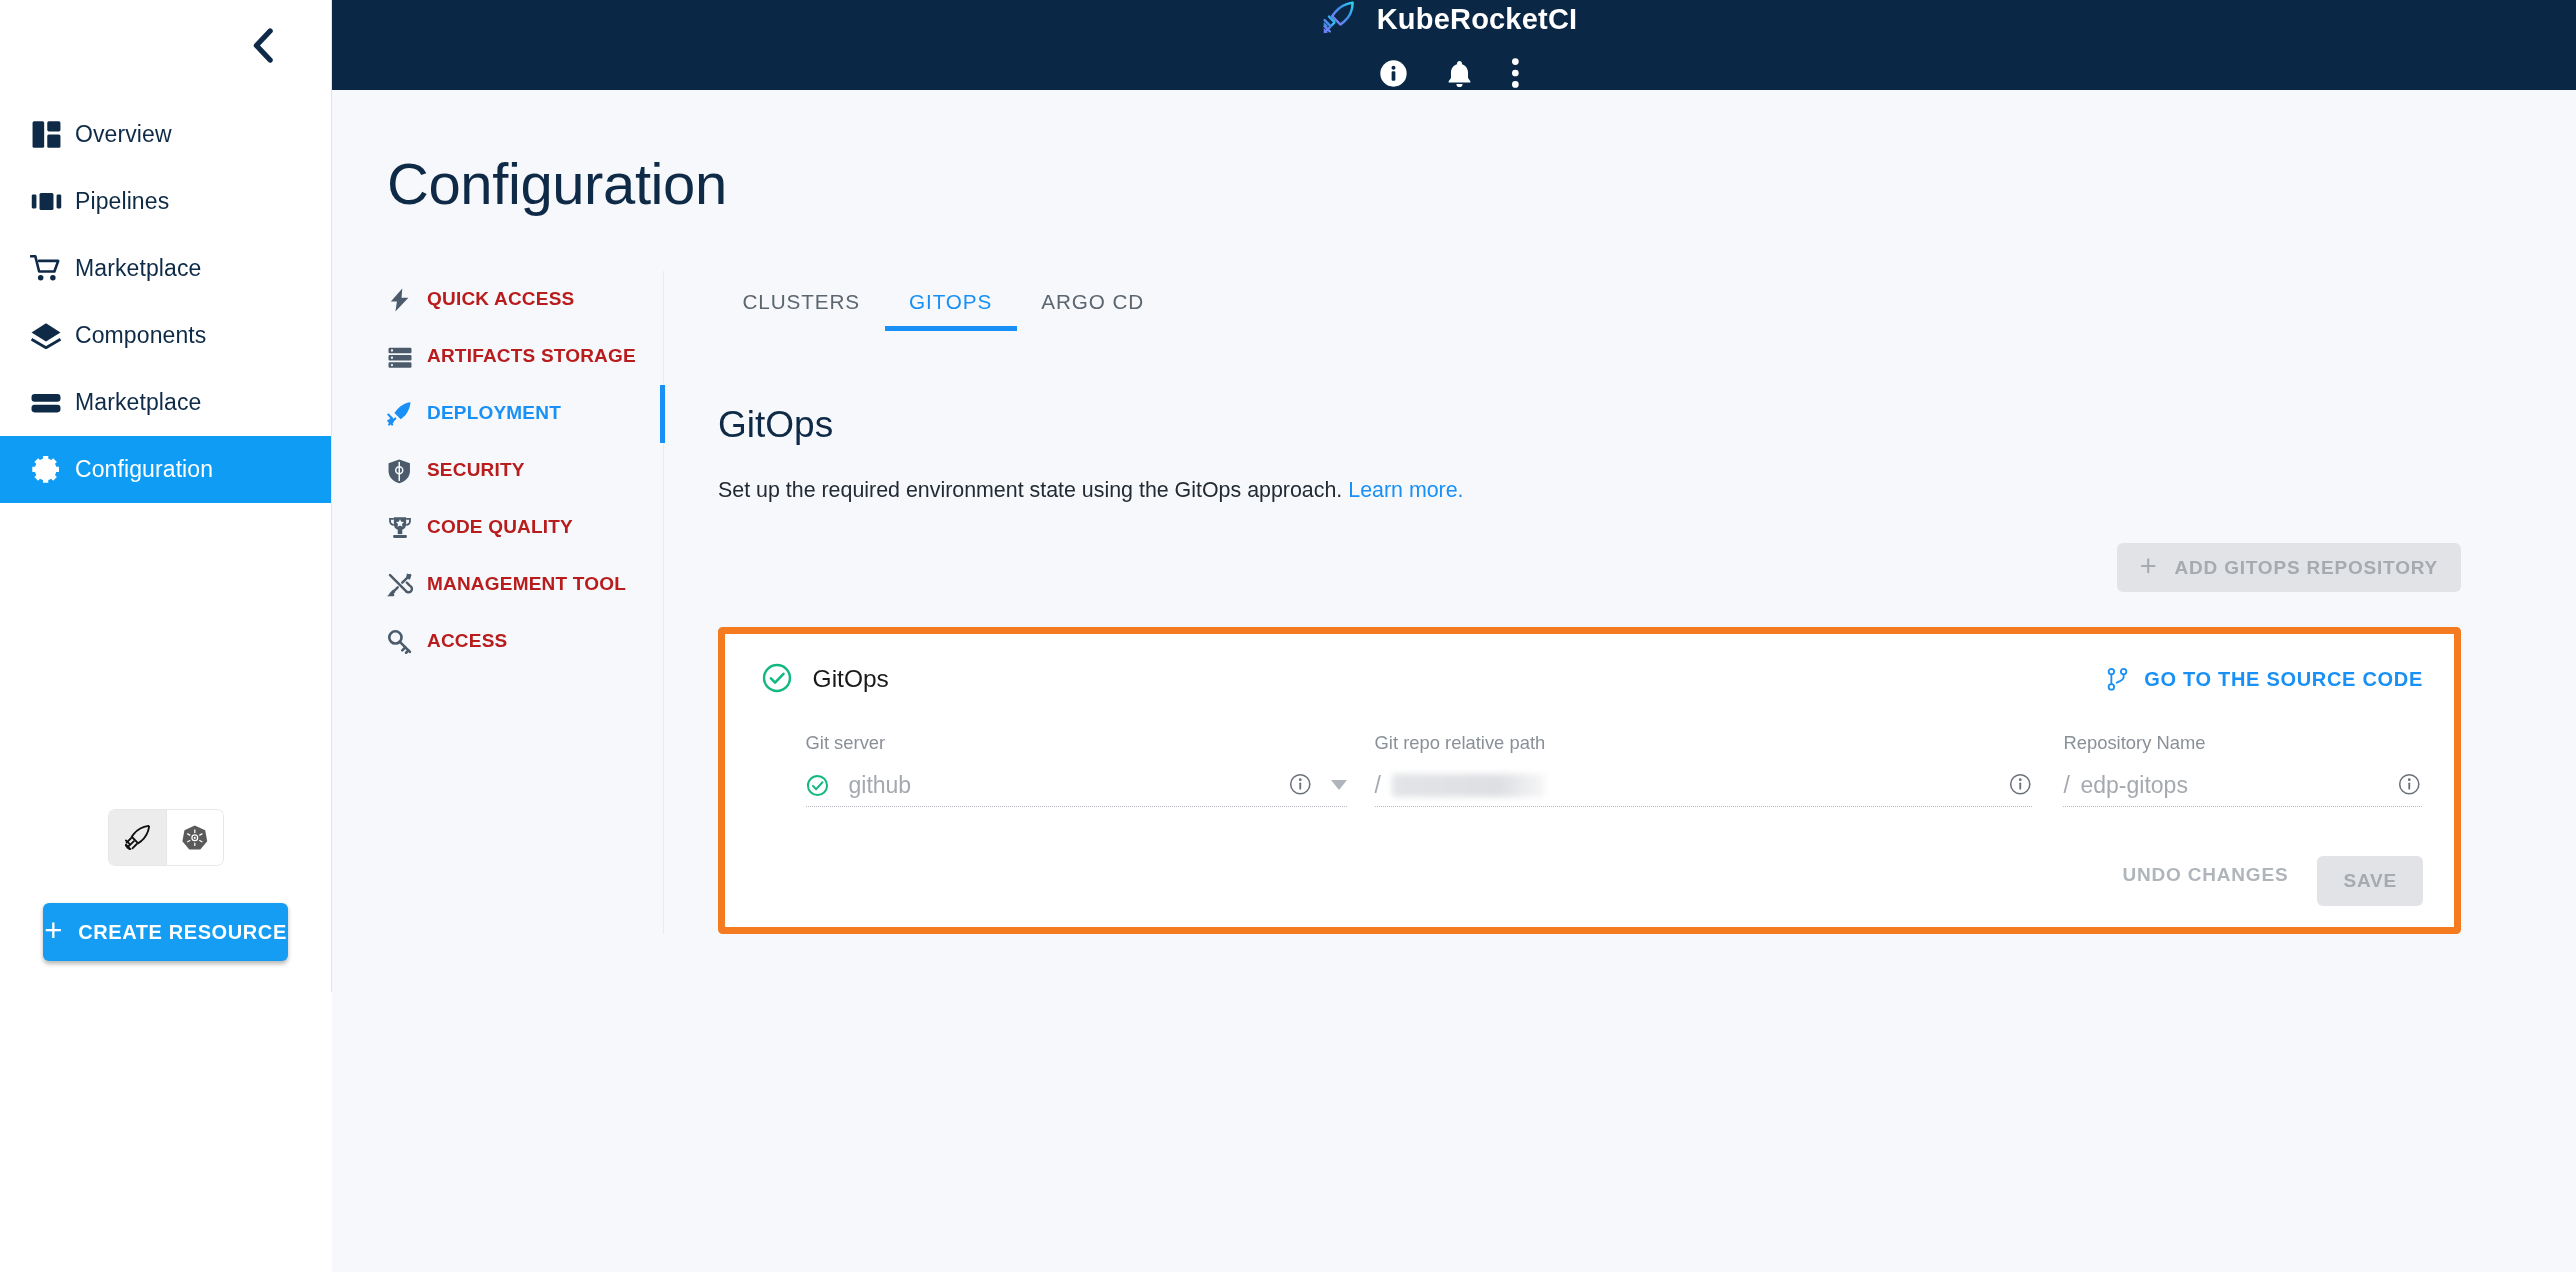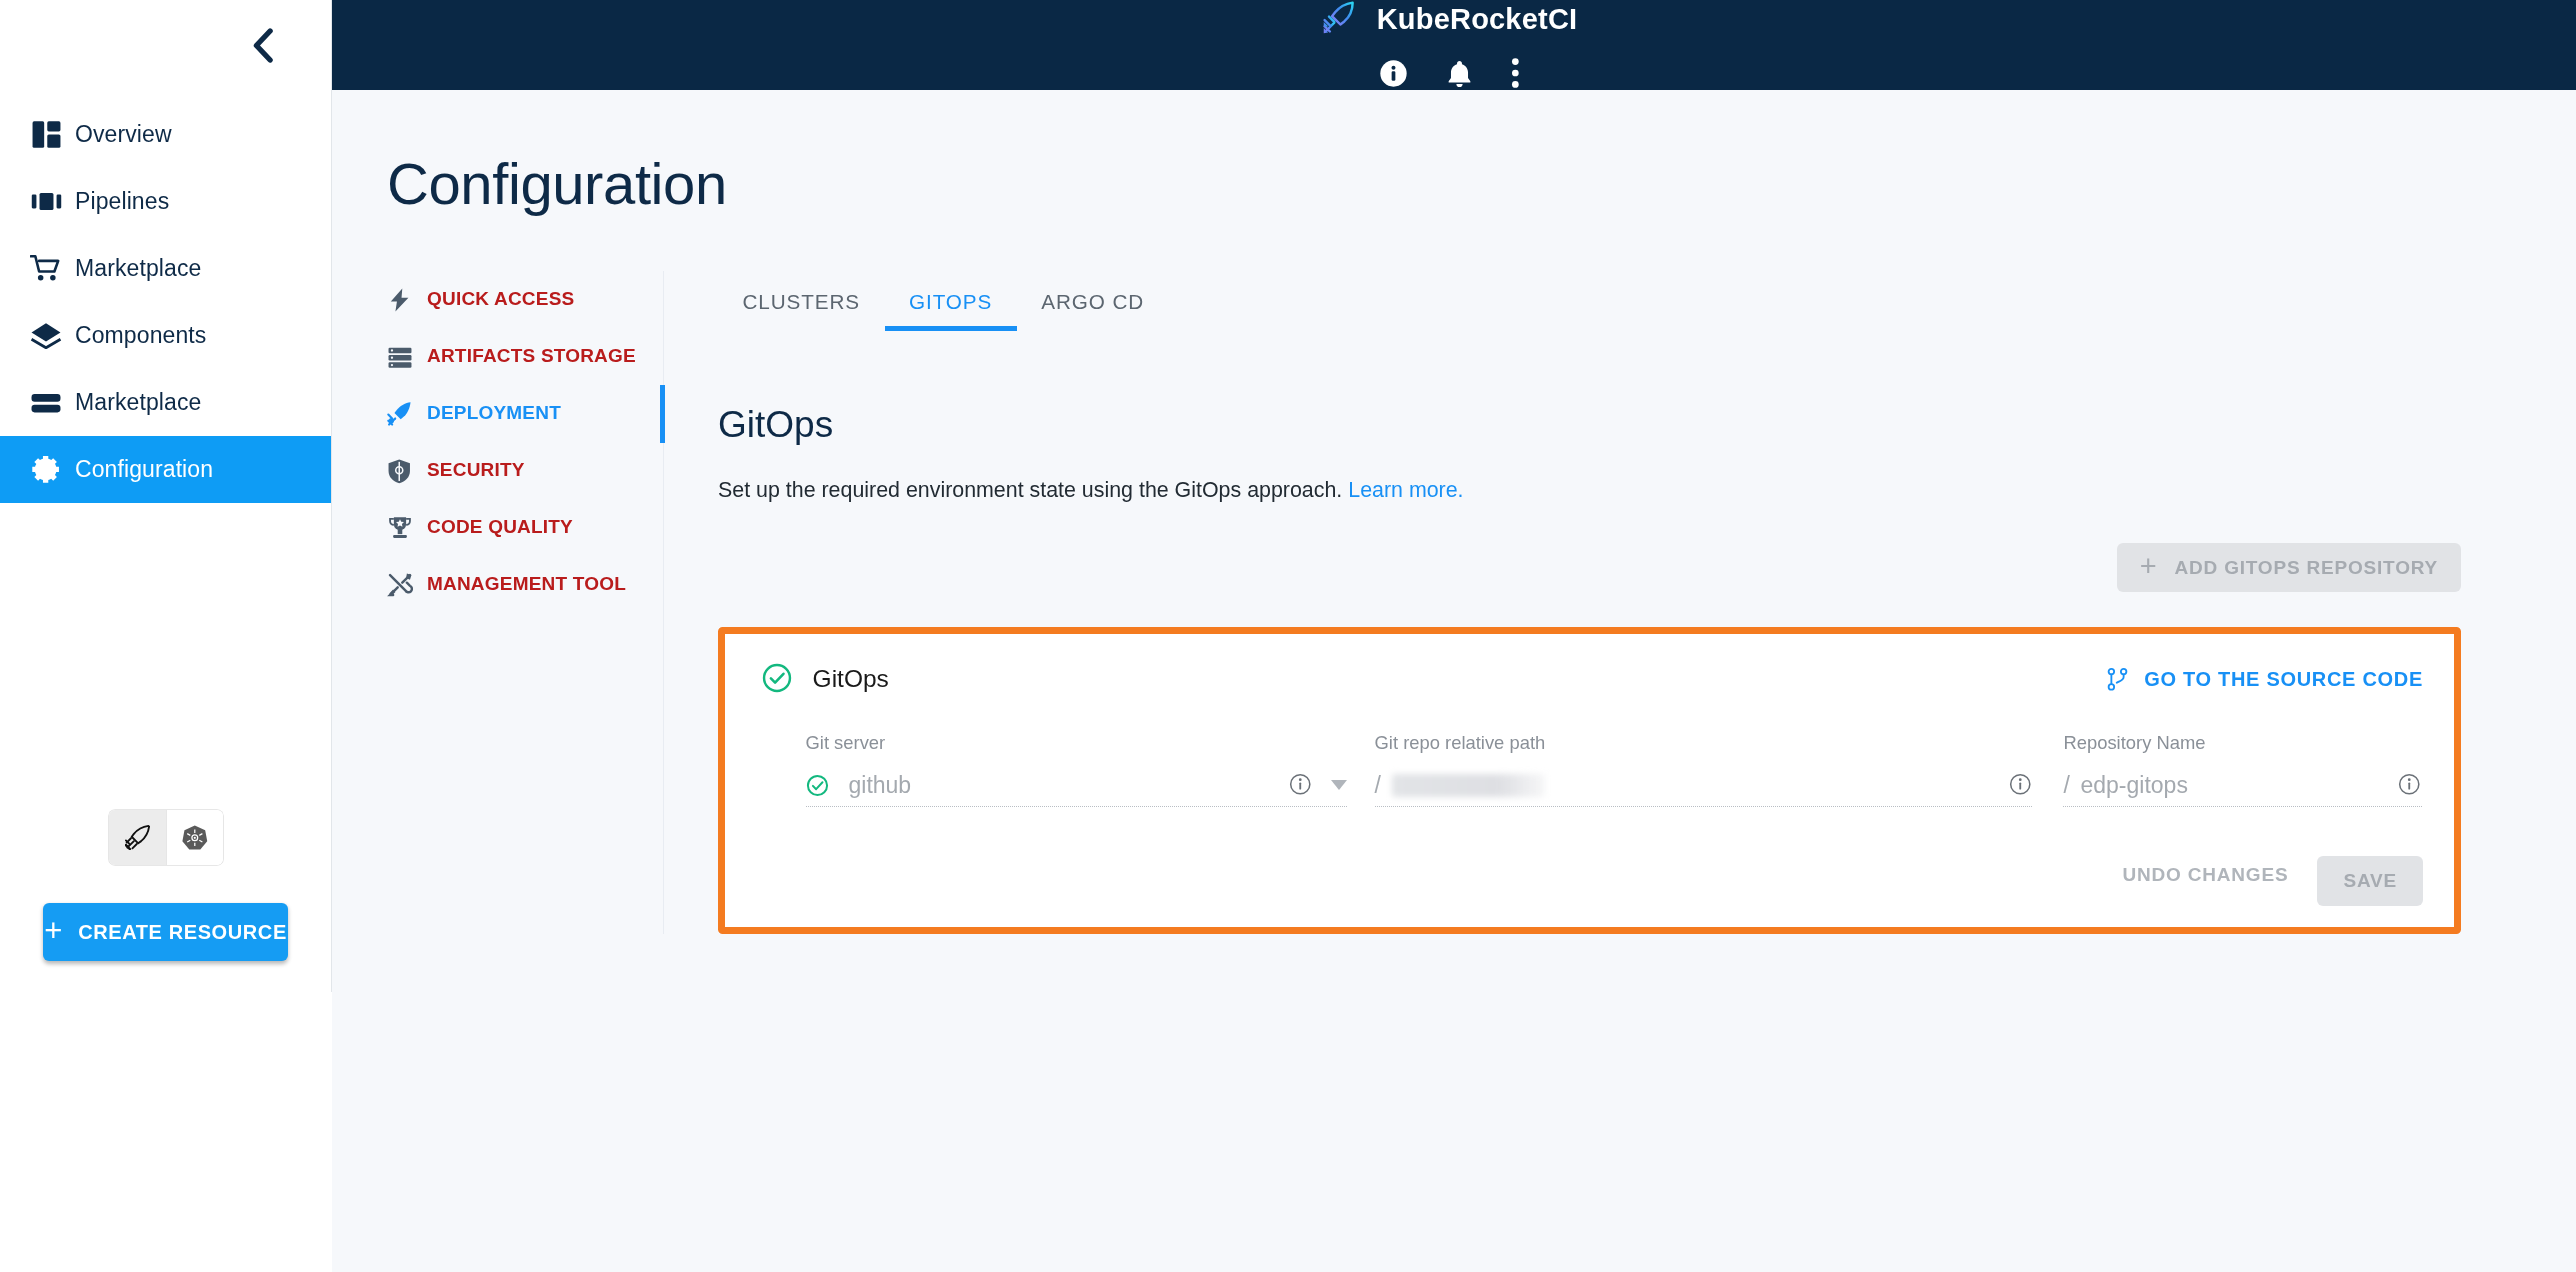--- a/index.html
+++ b/index.html
@@ -553,20 +553,30 @@
               <svg width="26" height="26" viewBox="0 0 34 34">
                   <path d="M4 4 L20 20 l4 4a4.5 4.5 0 106-6l-4-4" fill="none" stroke="#4b5b6b" stroke-width="3.2" stroke-linecap="round"></path>
                   <path d="M30 4 L20 14 M14 20 L4 30 l4 0 0 0" fill="none" stroke="#4b5b6b" stroke-width="3.2" stroke-linecap="round"></path>
                   <path d="M26 2 l6 2 -2 6 -5-2z" fill="#4b5b6b"></path>
                   <path d="M3 28 l5-5 3 3 -5 5z" fill="#4b5b6b"></path>
                 </svg>
             </span>
             <span class="snav-label">MANAGEMENT TOOL</span>
           </div>
 
+          <div class="snav-item">
+            <span class="snav-icon">
+              <svg width="26" height="26" viewBox="0 0 34 34">
+                  <circle cx="11" cy="11" r="8" fill="none" stroke="#4b5b6b" stroke-width="3.4"></circle>
+                  <path d="M16.5 16.5 L30 30" stroke="#4b5b6b" stroke-width="3.4" stroke-linecap="round"></path>
+                  <path d="M24 24 l-4 4 M28 28 l-3 3" stroke="#4b5b6b" stroke-width="3.4" stroke-linecap="round"></path>
+                </svg>
+            </span>
+            <span class="snav-label">ACCESS</span>
+          </div>
         </div>
 
         <div class="main-panel">
           <div class="tabs">
             <div class="tab">CLUSTERS</div>
             <div class="tab active">GITOPS</div>
             <div class="tab">ARGO CD</div>
           </div>
 
           <div class="section-title">GitOps</div>

